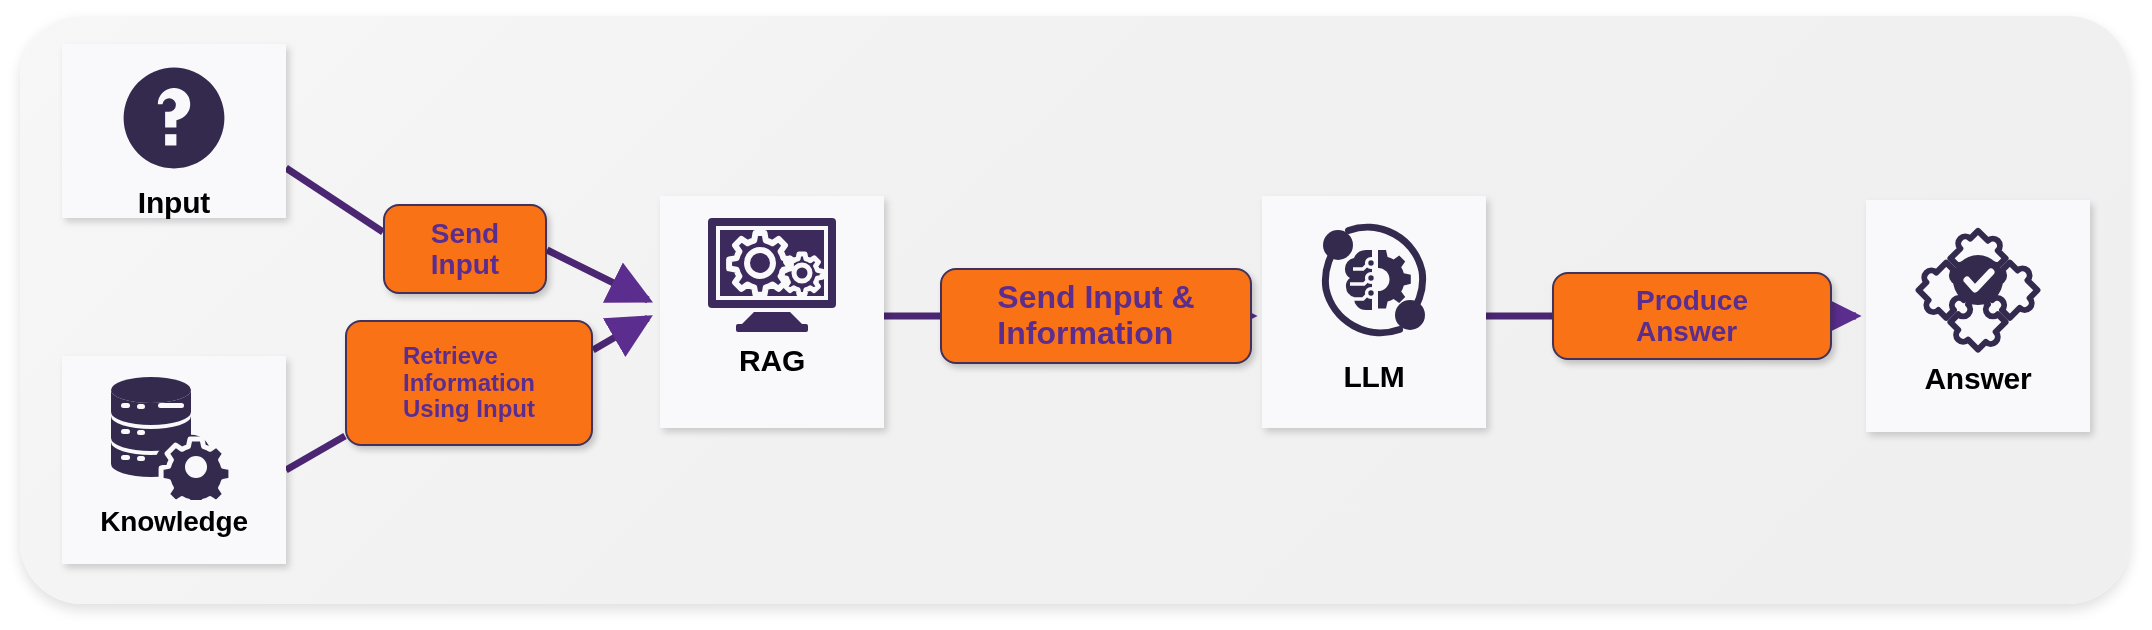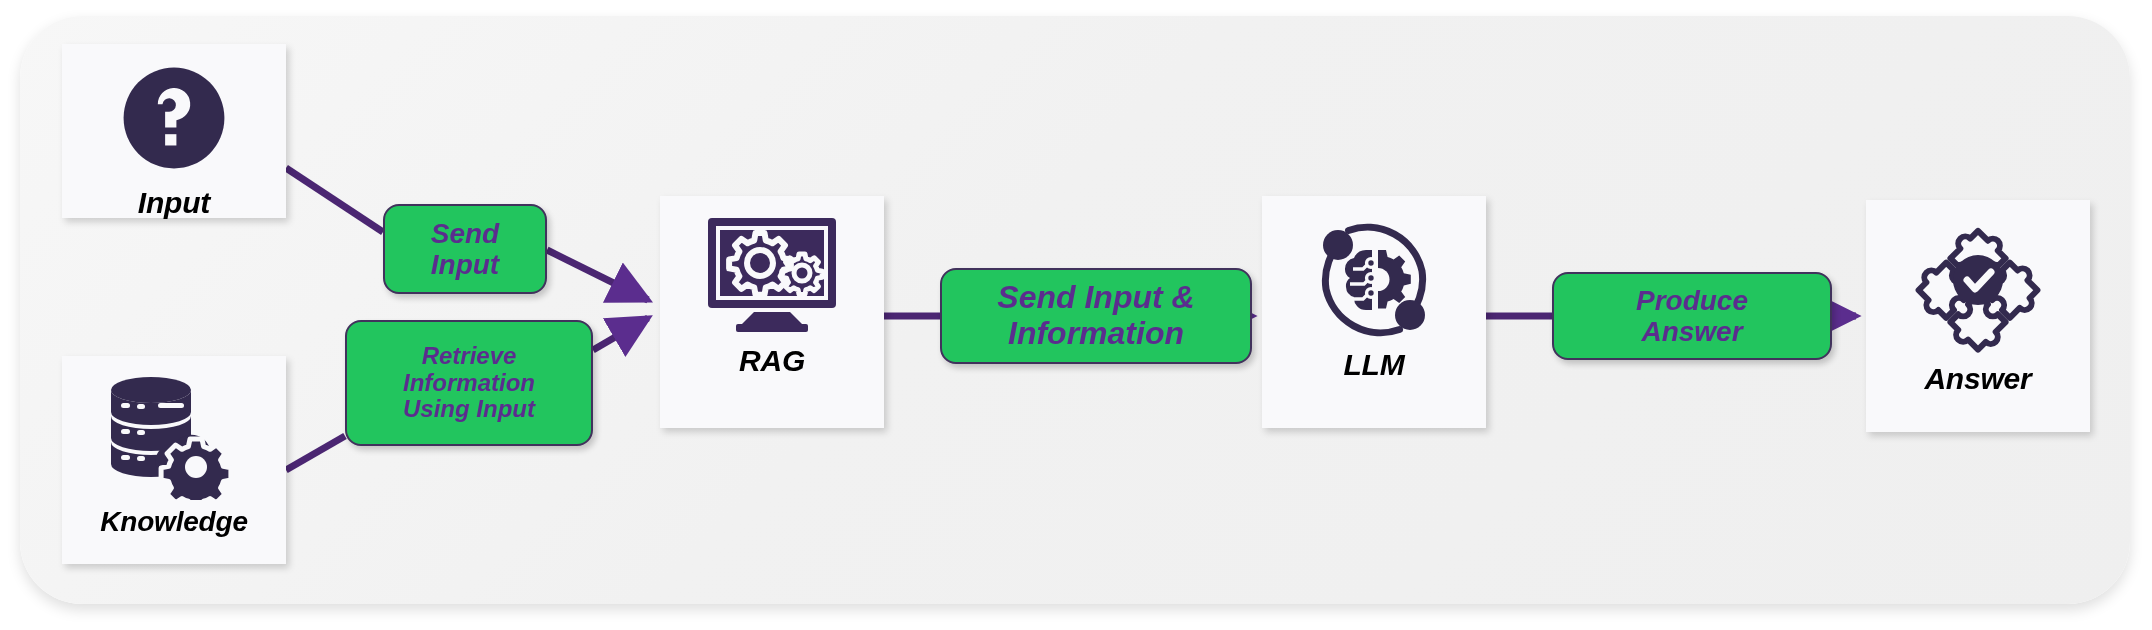--- a/index.html
+++ b/index.html
@@ -10,21 +10,20 @@
   body {
     width: 2152px;
     height: 630px;
     font-family: "Liberation Sans", sans-serif;
     overflow: hidden;
   }
   #stage {
     position: relative;
     width: 2152px;
     height: 630px;
-    font-style: italic;
   }
 
   
   .canvas-panel {
     position: absolute;
     left: 20px;
     top: 16px;
     width: 2110px;
     height: 588px;
     border-radius: 62px;
@@ -72,37 +71,37 @@
   #node-knowledge { left: 62px;  top: 356px; width: 224px; height: 208px; }
   #node-knowledge .node-icon  { margin-top: 14px; }
   #node-knowledge .node-label { font-size: 28px; margin-top: 8px; }
 
   #node-rag      { left: 660px;  top: 196px; width: 224px; height: 232px; }
   #node-rag .node-icon      { margin-top: 20px; }
   #node-rag .node-label     { font-size: 30px; margin-top: 14px; text-align: center; }
 
   #node-llm      { left: 1262px; top: 196px; width: 224px; height: 232px; }
   #node-llm .node-icon      { margin-top: 18px; }
-  #node-llm .node-label     { font-size: 30px; margin-top: 4px; text-align: center; }
+  #node-llm .node-label     { font-size: 30px; margin-top: 16px; text-align: center; }
 
   #node-answer   { left: 1866px; top: 200px; width: 224px; height: 232px; }
   #node-answer .node-icon   { margin-top: 18px; }
   #node-answer .node-label  { font-size: 30px; margin-top: 10px; }
 
   
   .edge-pill {
     position: absolute;
-    background: #22c55e;
+    background: #f97316;
     border: 2px solid #41325c;
     border-radius: 16px;
     box-shadow: 3px 4px 6px rgba(0,0,0,0.20);
     display: flex;
     align-items: center;
     justify-content: center;
-    text-align: center;
+    text-align: left;
     font-weight: bold;
     color: #5b2d8e;
     line-height: 1.12;
     box-sizing: border-box;
     padding: 6px 12px;
   }
   #pill-send-input {
     left: 383px; top: 204px; width: 164px; height: 90px; font-size: 28px;
   }
   #pill-retrieve {

